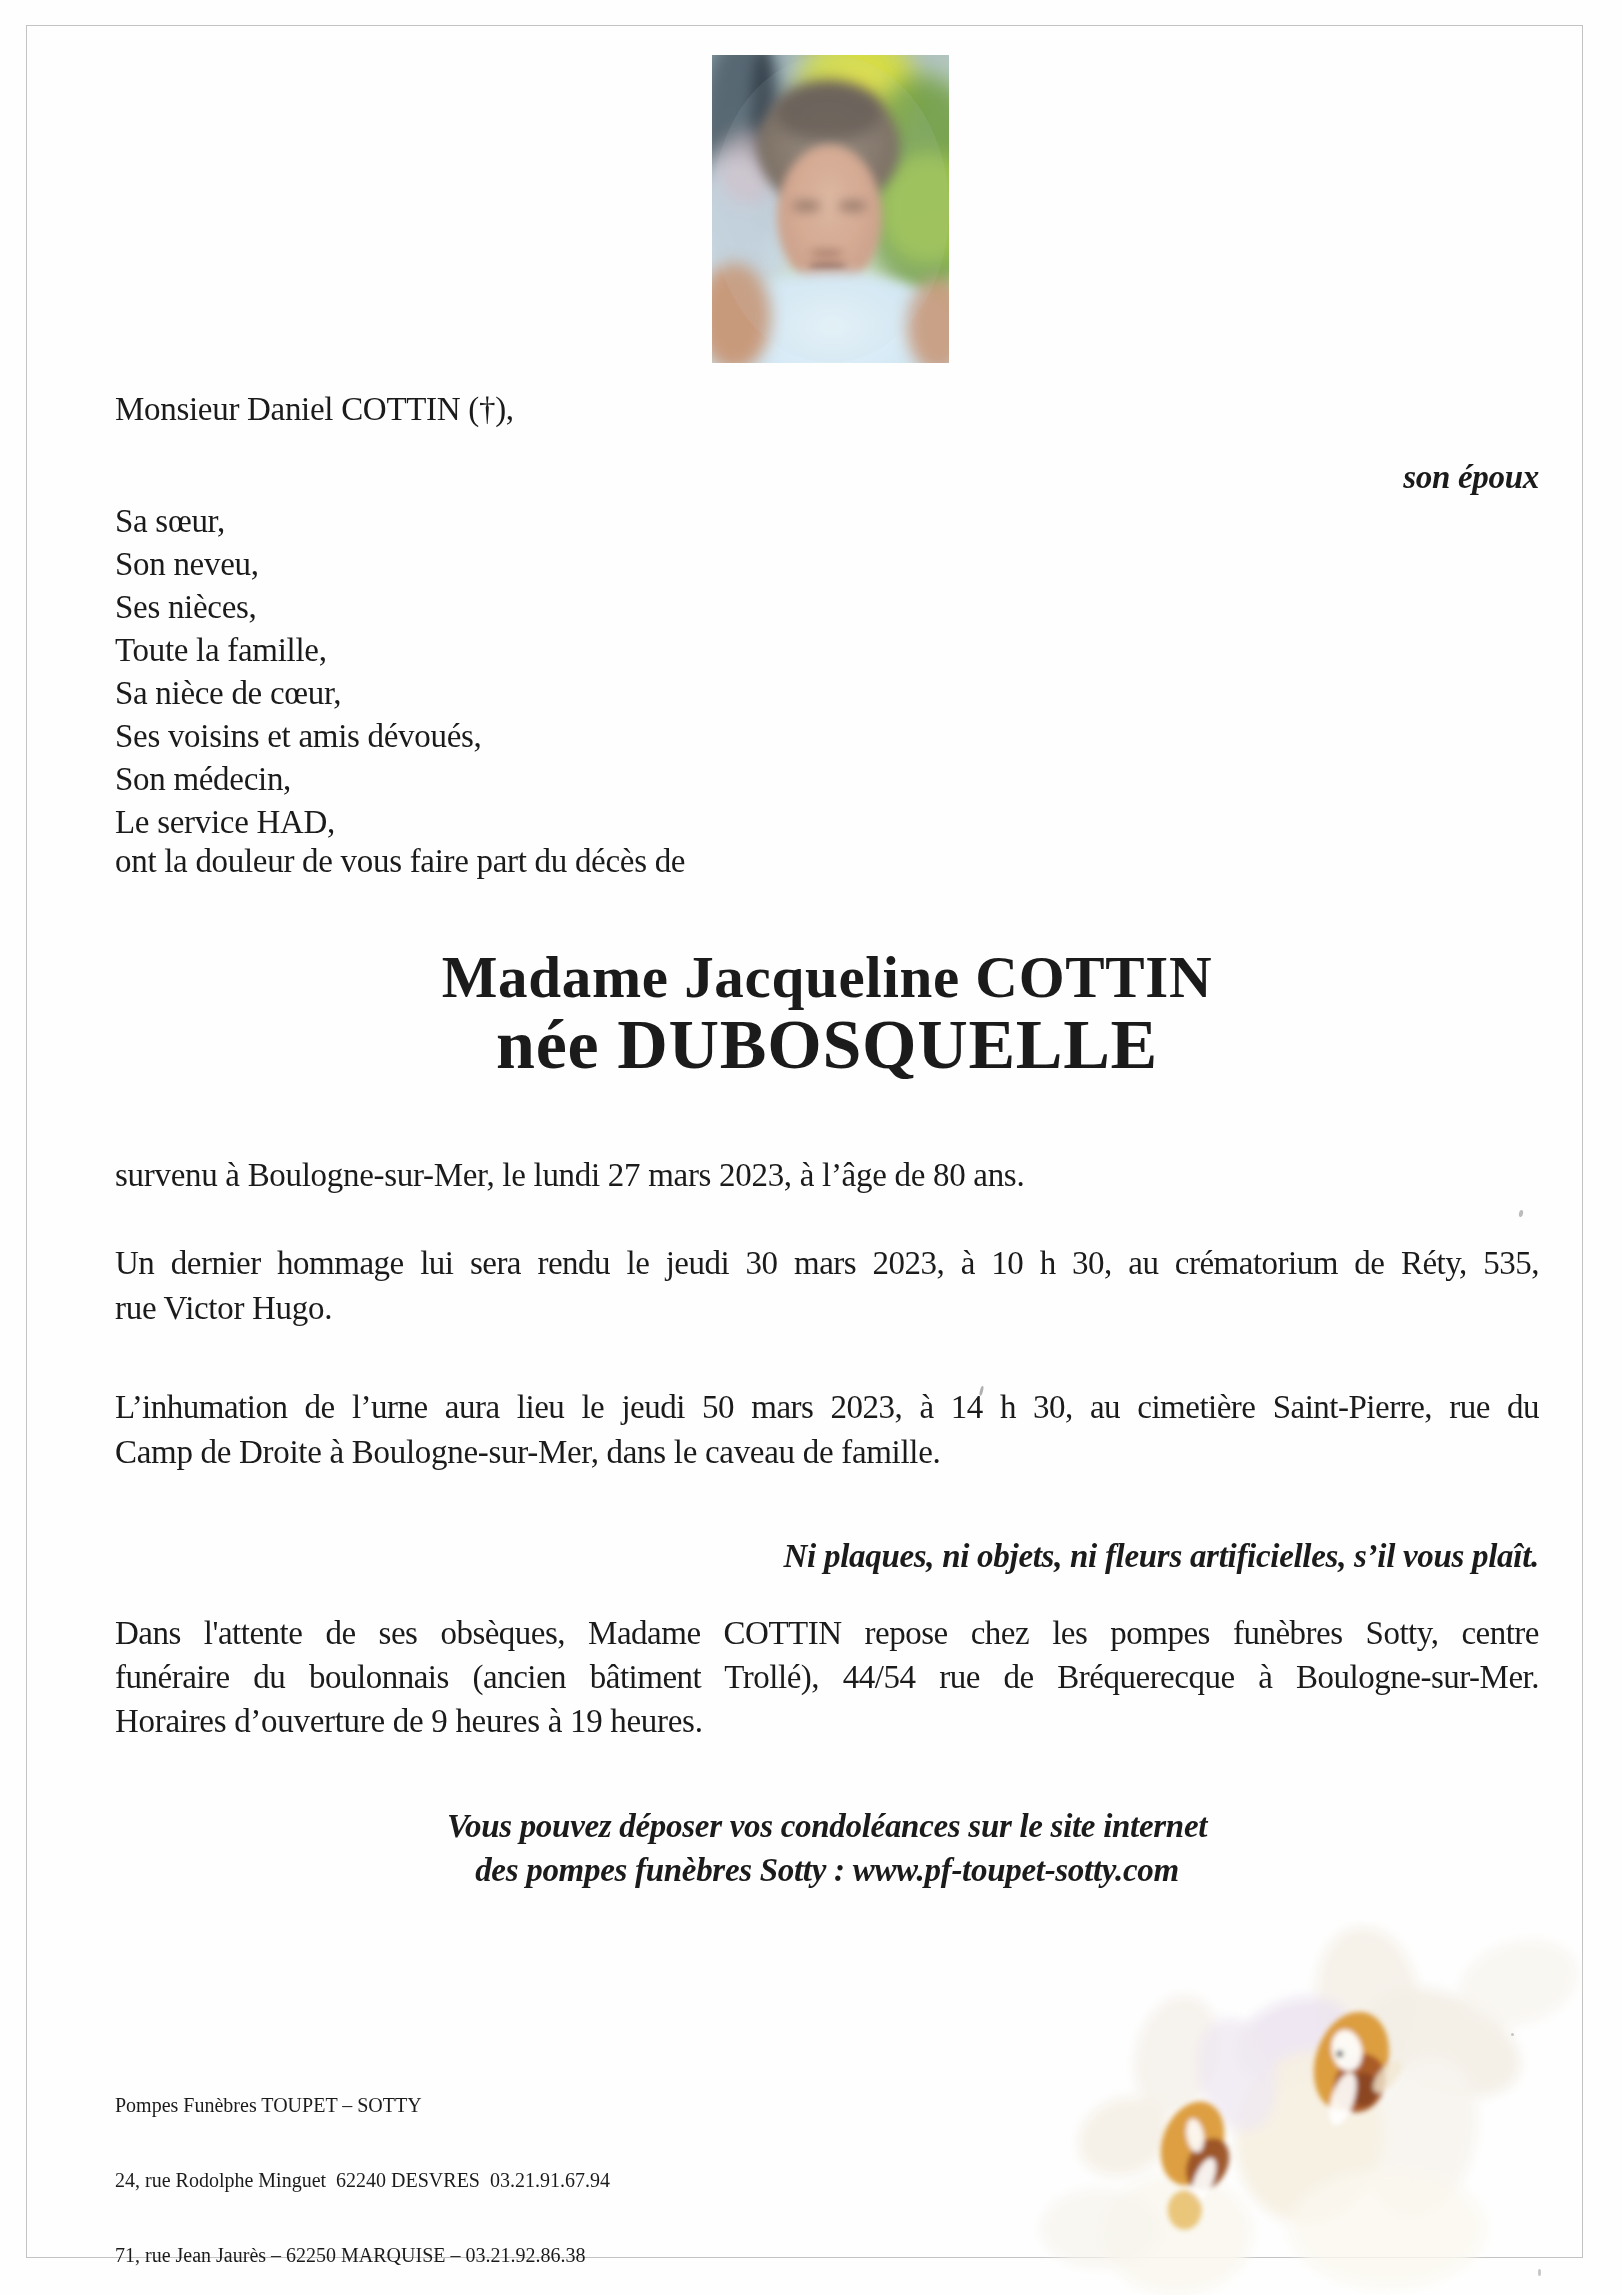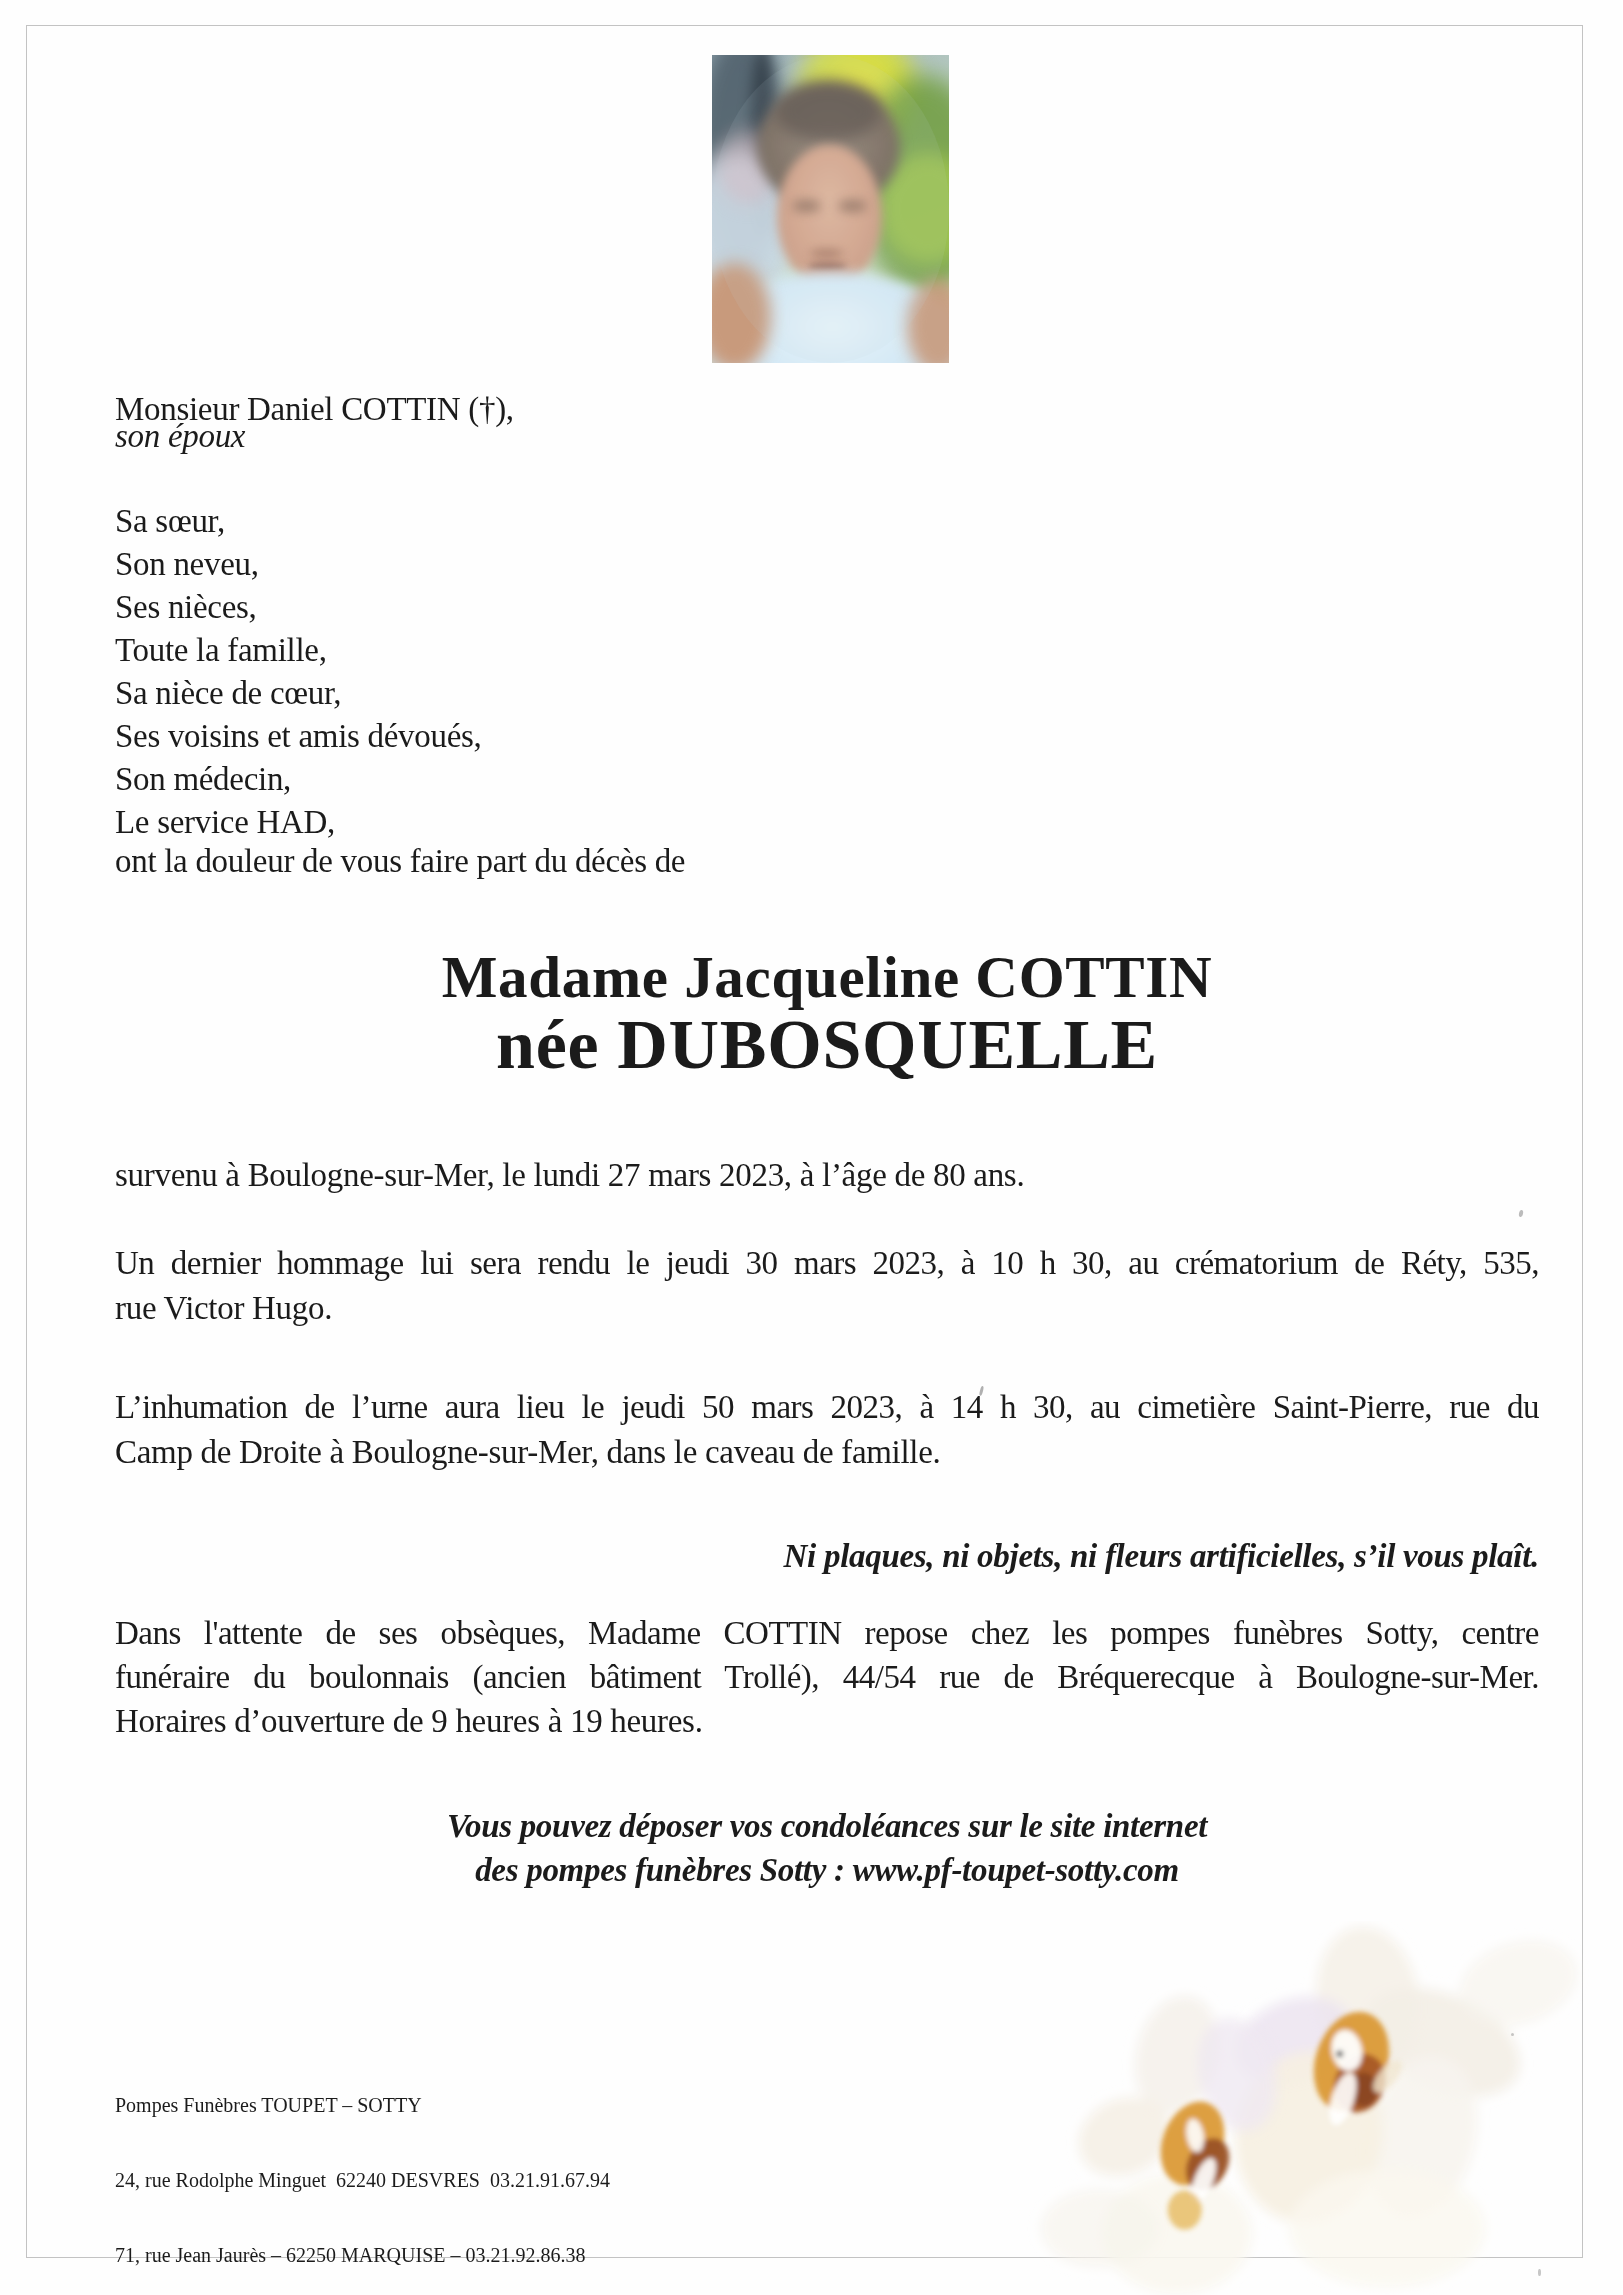--- a/index.html
+++ b/index.html
@@ -29,21 +29,21 @@
   .ph-nose{left:98px;top:194px;width:33px;height:9.2px;background:#9a6a55;filter:blur(4.6px);opacity:.7;}
   .ph-mouth{left:96px;top:208px;width:39px;height:7.2px;background:#7a4a3c;filter:blur(3.9px);opacity:.8;}
   .ph-neck{left:87px;top:224px;width:60px;height:27.5px;background:#b98a72;filter:blur(6.5px);}
   .ph-shirt{left:-7.9px;top:217px;width:257px;height:137px;background:radial-gradient(ellipse at 50% 40%,#e8f4fa 0%,#cfe6f4 60%,#bcd8ea 100%);filter:blur(5.9px);border-radius:40%;}
   .ph-shL{left:-14.4px;top:208px;width:73px;height:108px;background:#c89a7c;filter:blur(7.9px);}
   .ph-shR{left:195px;top:224px;width:62px;height:95px;background:#c89a7c;filter:blur(7.9px);opacity:.9;}
   .ph-cast{left:0;top:0;width:237px;height:308px;background:rgba(200,215,225,.10);border-radius:0;}
   
   .txt{position:absolute;left:115px;width:1424px;font-size:33px;letter-spacing:-0.3px;line-height:1.3;}
   .husband{top:388px;}
-  .epoux{top:415px;text-align:left;font-style:italic;}
+  .epoux{top:456px;text-align:right;font-style:italic;font-weight:bold;}
   .relatives{top:468px;line-height:43px;margin-top:32px;}
   .intro{top:840px;}
   .title1{top:943px;text-align:center;font-weight:bold;font-size:59px;letter-spacing:0.7px;line-height:68px;}
   .title2{top:1011px;text-align:center;font-weight:bold;font-size:70px;letter-spacing:0.7px;line-height:68px;}
   .death{top:1154px;}
   .para .jl{text-align:justify;text-align-last:justify;letter-spacing:-0.5px;}
   .para .ll{text-align:left;}
   .ceremony{top:1241px;line-height:45px;}
   .burial{top:1385px;line-height:45px;}
   .request{top:1535px;text-align:right;font-weight:bold;font-style:italic;}

